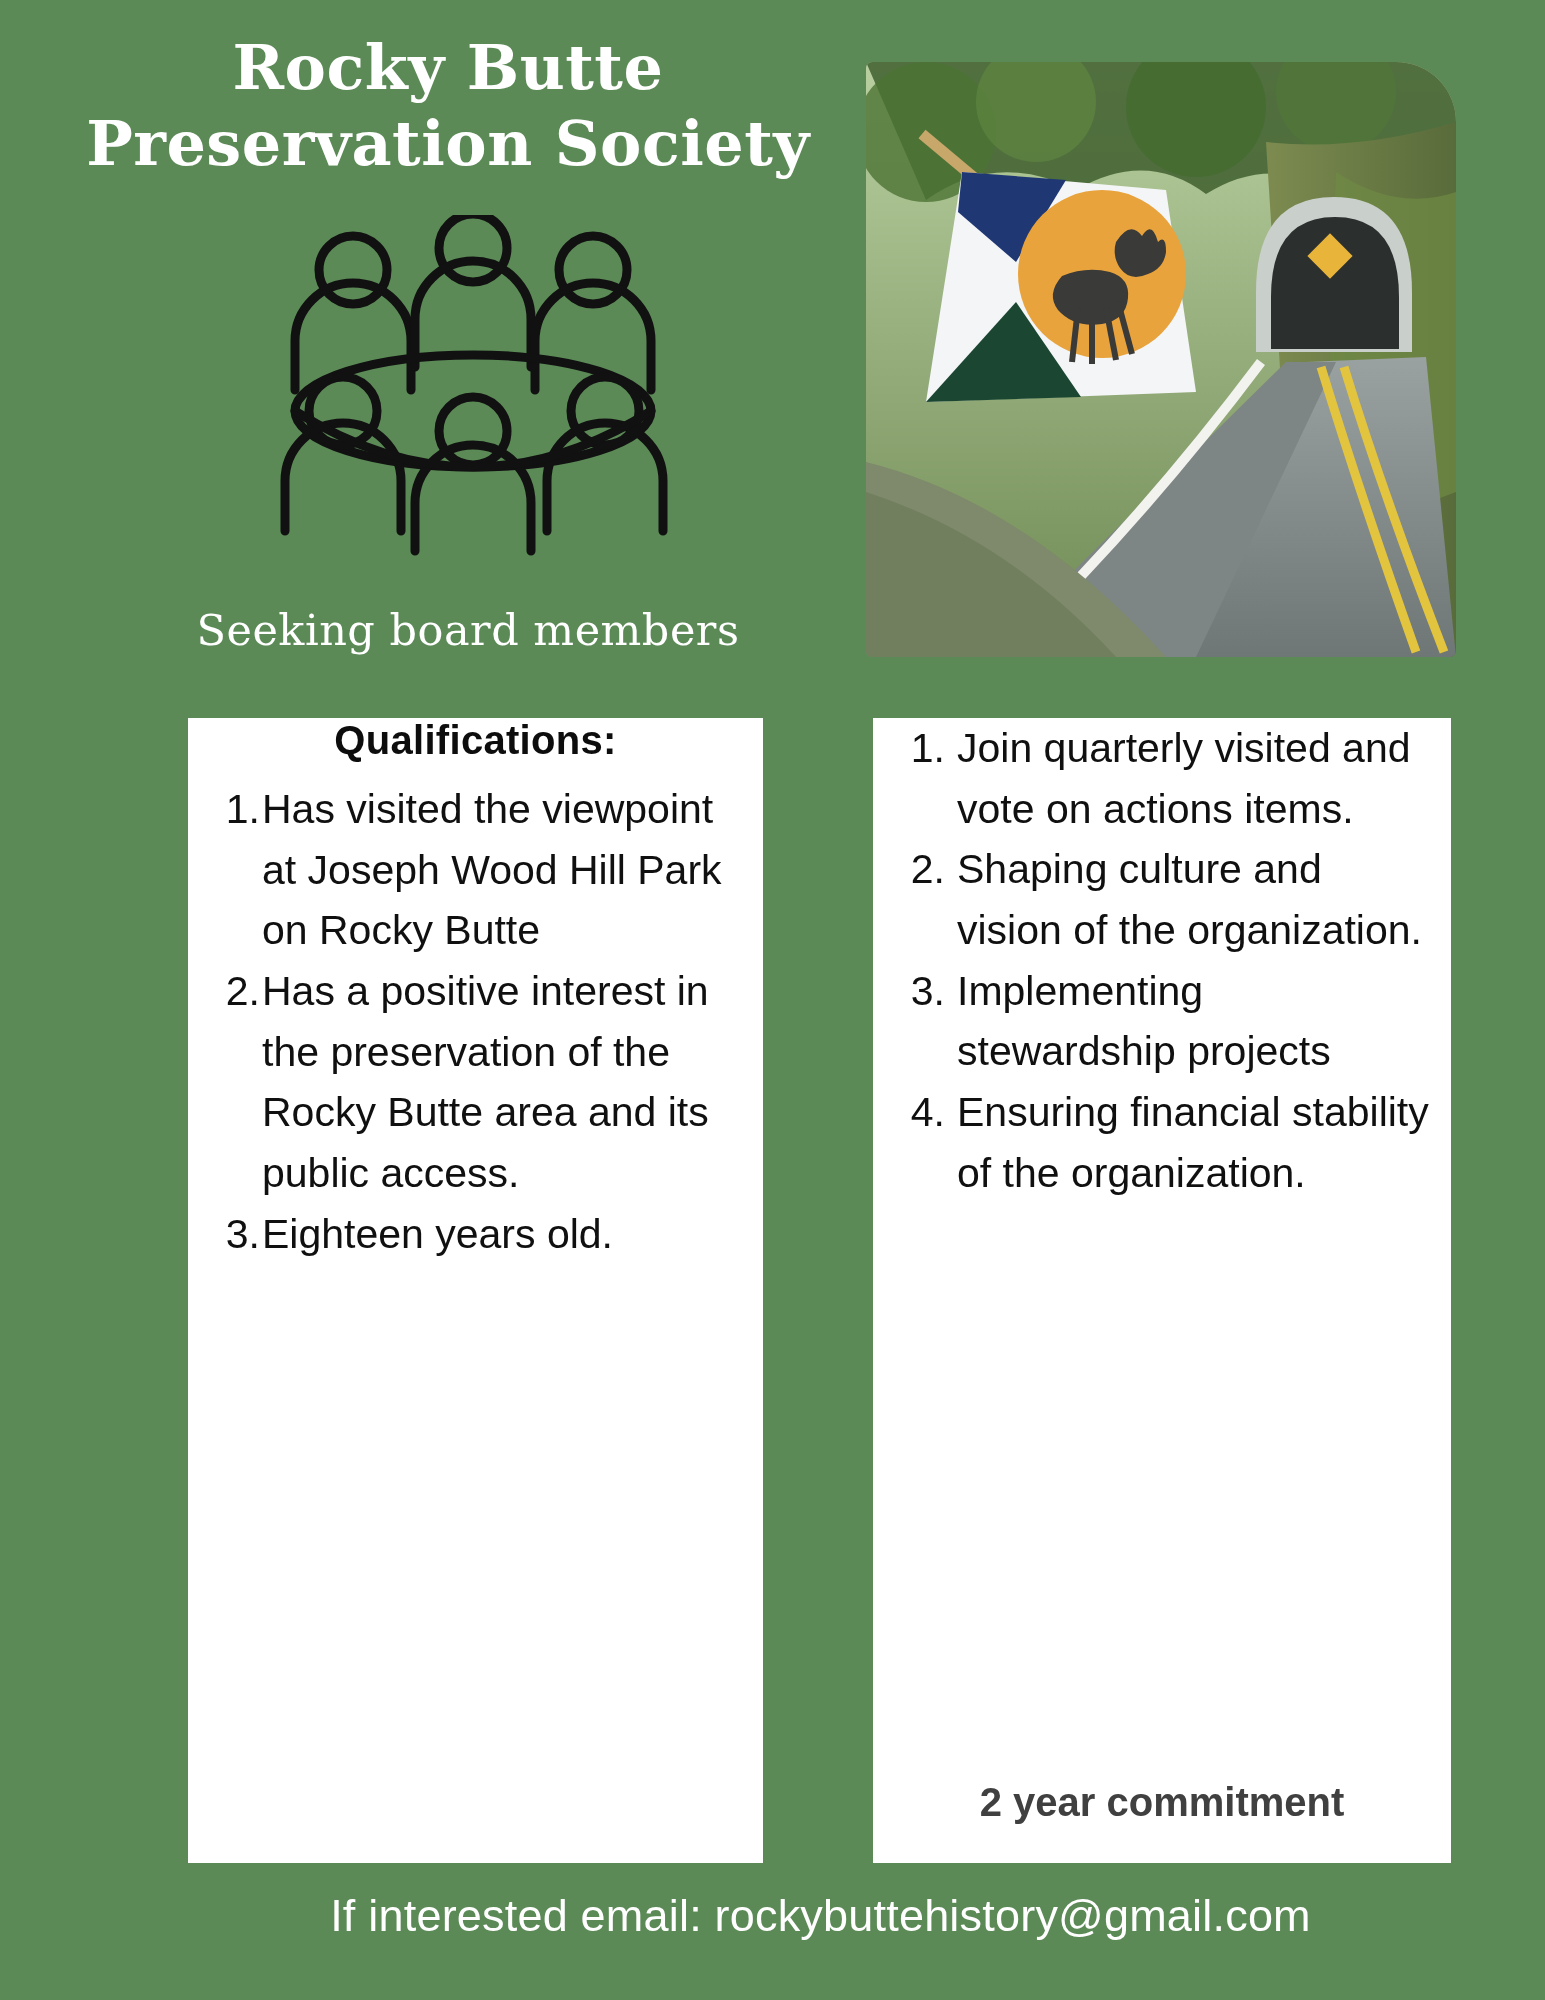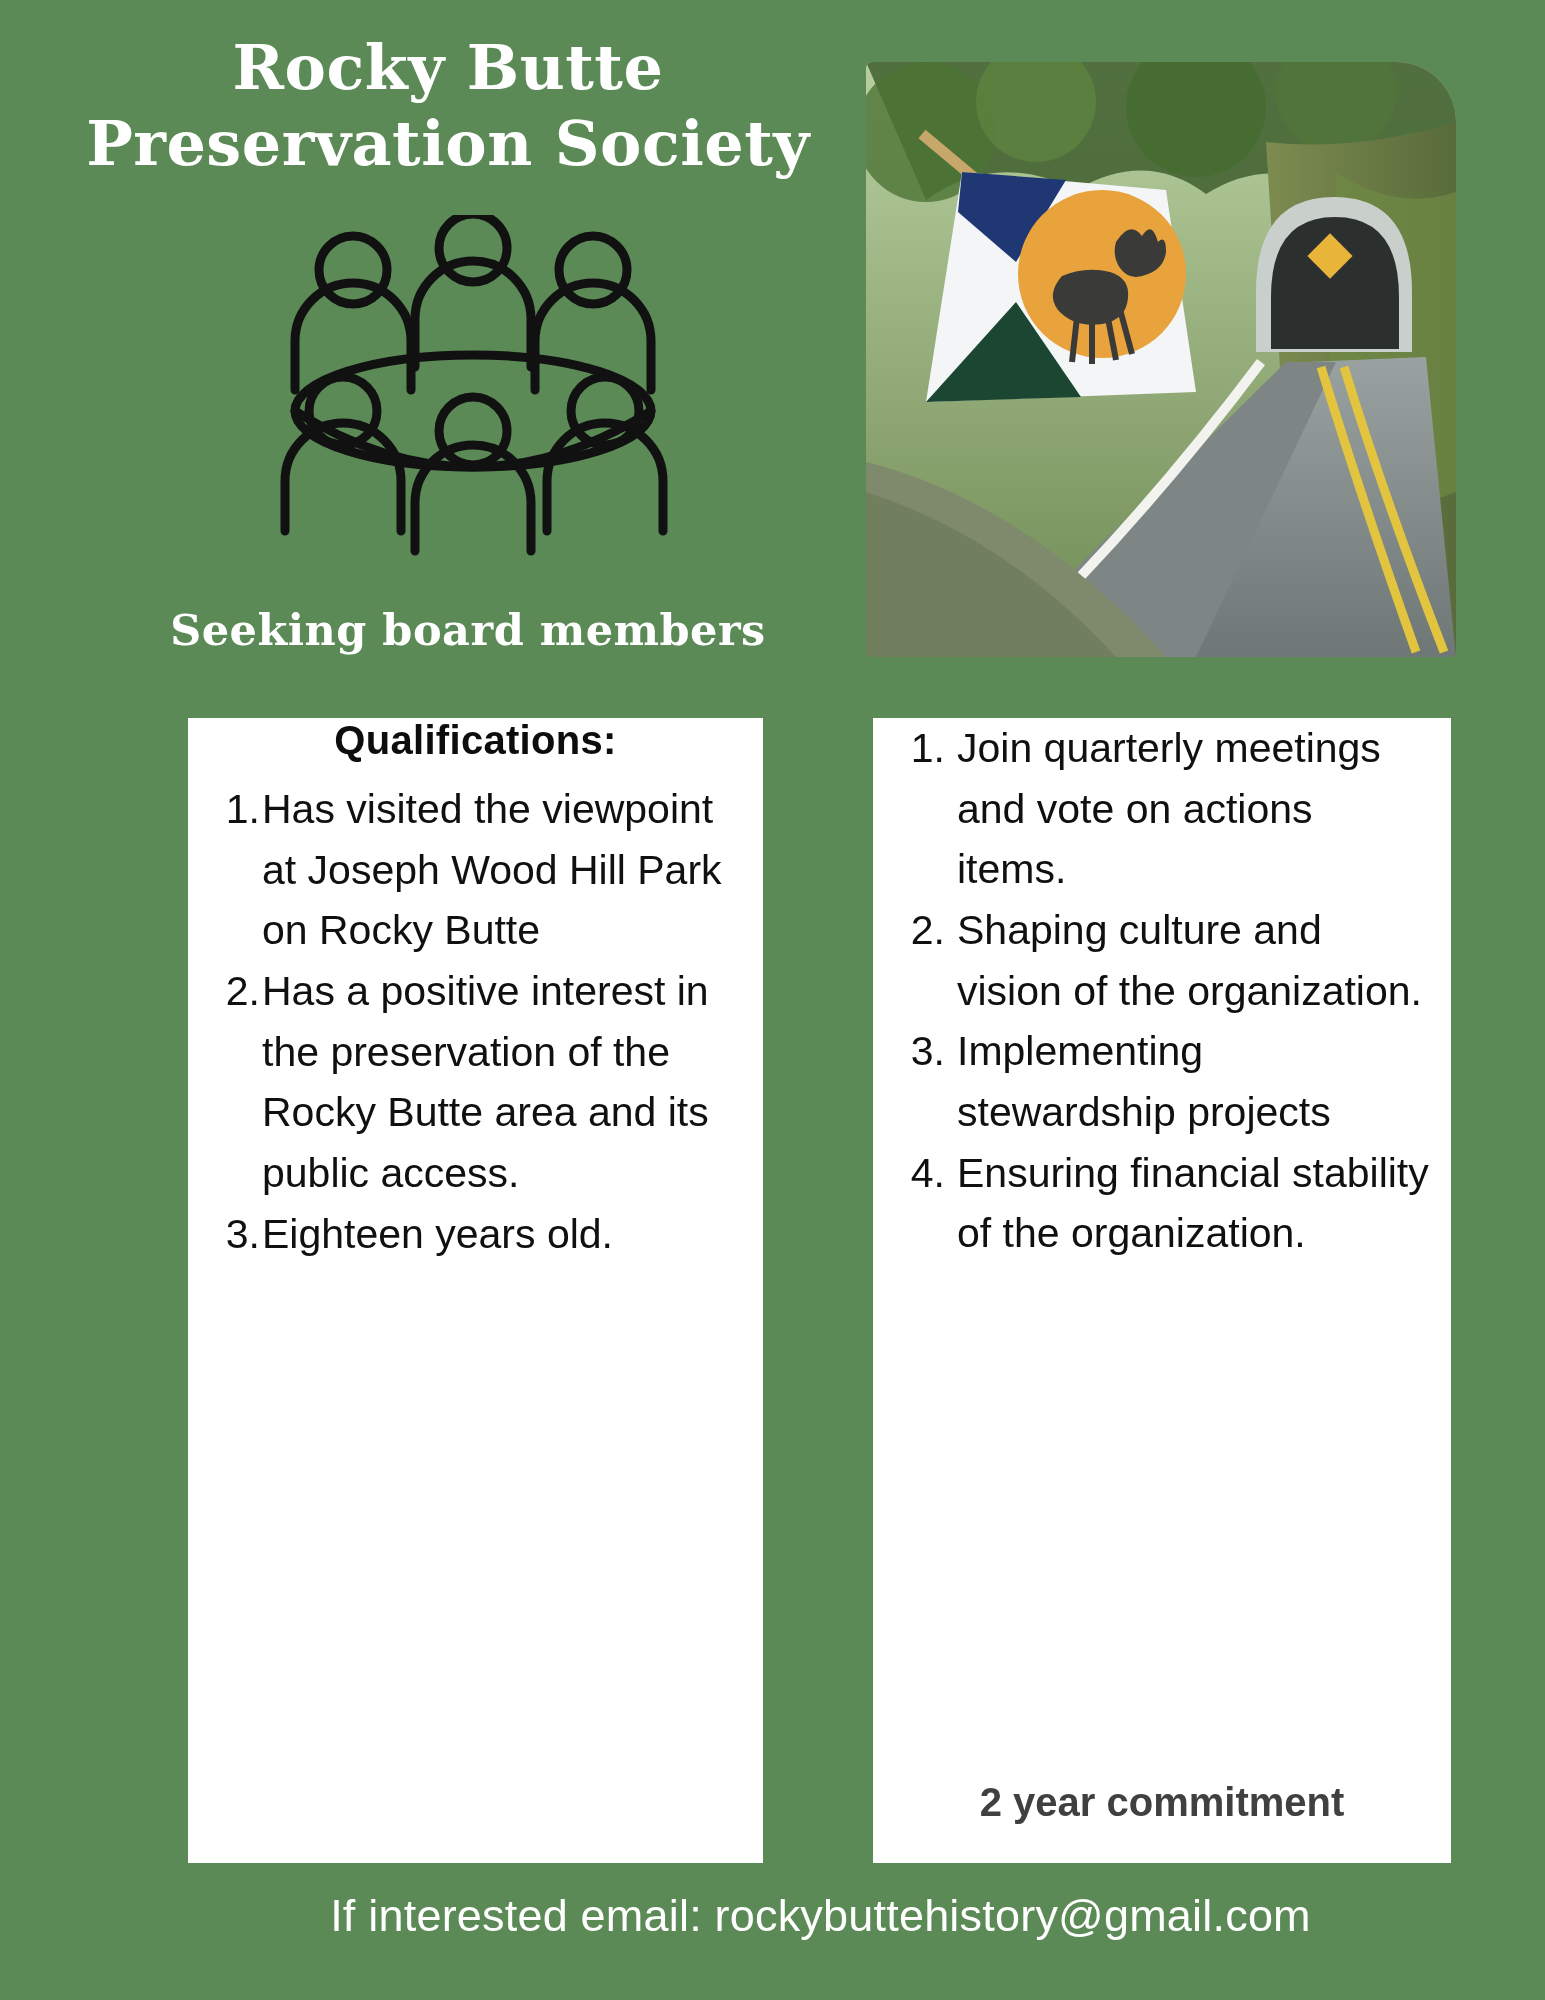--- a/index.html
+++ b/index.html
@@ -48,21 +48,20 @@
   .seeking {
     position: absolute;
     left: 60px;
     top: 605px;
     width: 720px;
     text-align: center;
     font-family: "DejaVu Serif", serif;
     color: #ffffff;
     font-size: 43px;
     letter-spacing: 0.5px;
-    font-weight: bold;
   }
 
   
   .photo {
     position: absolute;
     left: 818px;
     top: 62px;
     width: 590px;
     height: 595px;
     border-radius: 6px 60px 6px 6px;
@@ -249,21 +248,21 @@
         <span class="num">3.</span>
         <span class="txt">Eighteen years old.</span>
       </li>
     </ol>
   </div>
 
   <div class="card card-right">
     <ol class="items right-list">
       <li>
         <span class="num">1.</span>
-        <span class="txt">Join quarterly meetings and vote on actions items.</span>
+        <span class="txt">Join quarterly visited and vote on actions items.</span>
       </li>
       <li>
         <span class="num">2.</span>
         <span class="txt">Shaping culture and vision of the organization.</span>
       </li>
       <li>
         <span class="num">3.</span>
         <span class="txt">Implementing stewardship projects</span>
       </li>
       <li>

